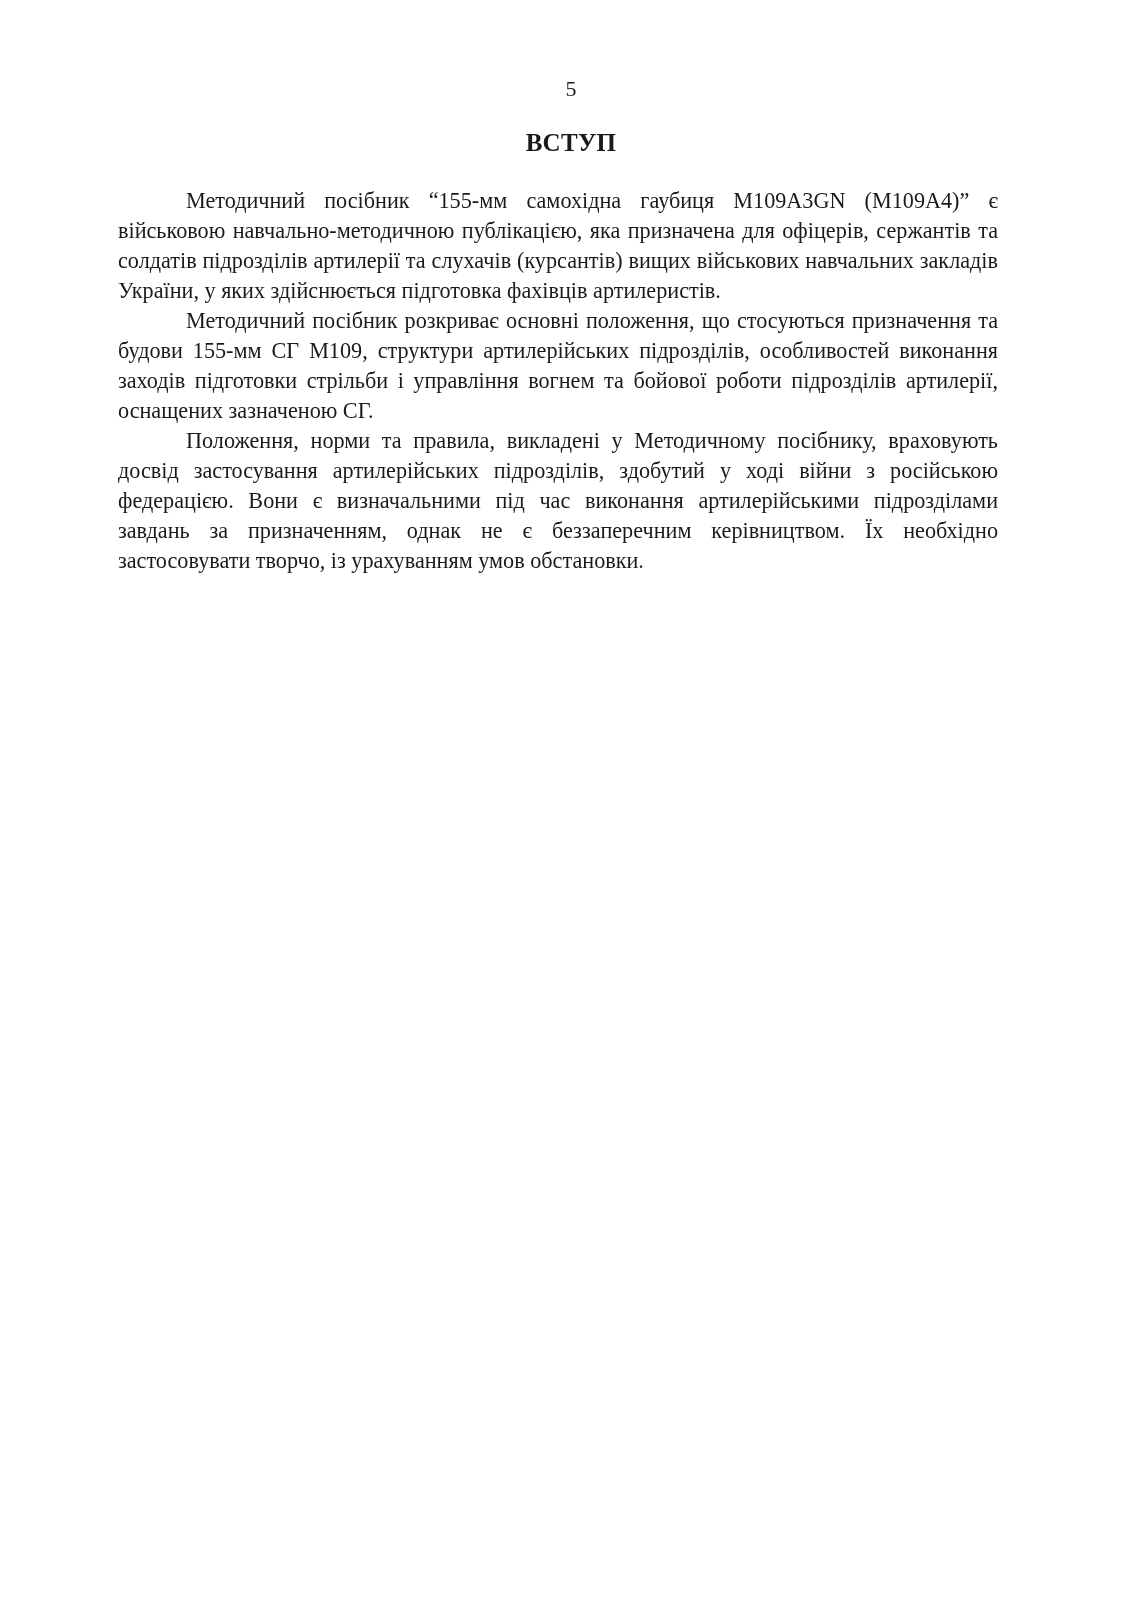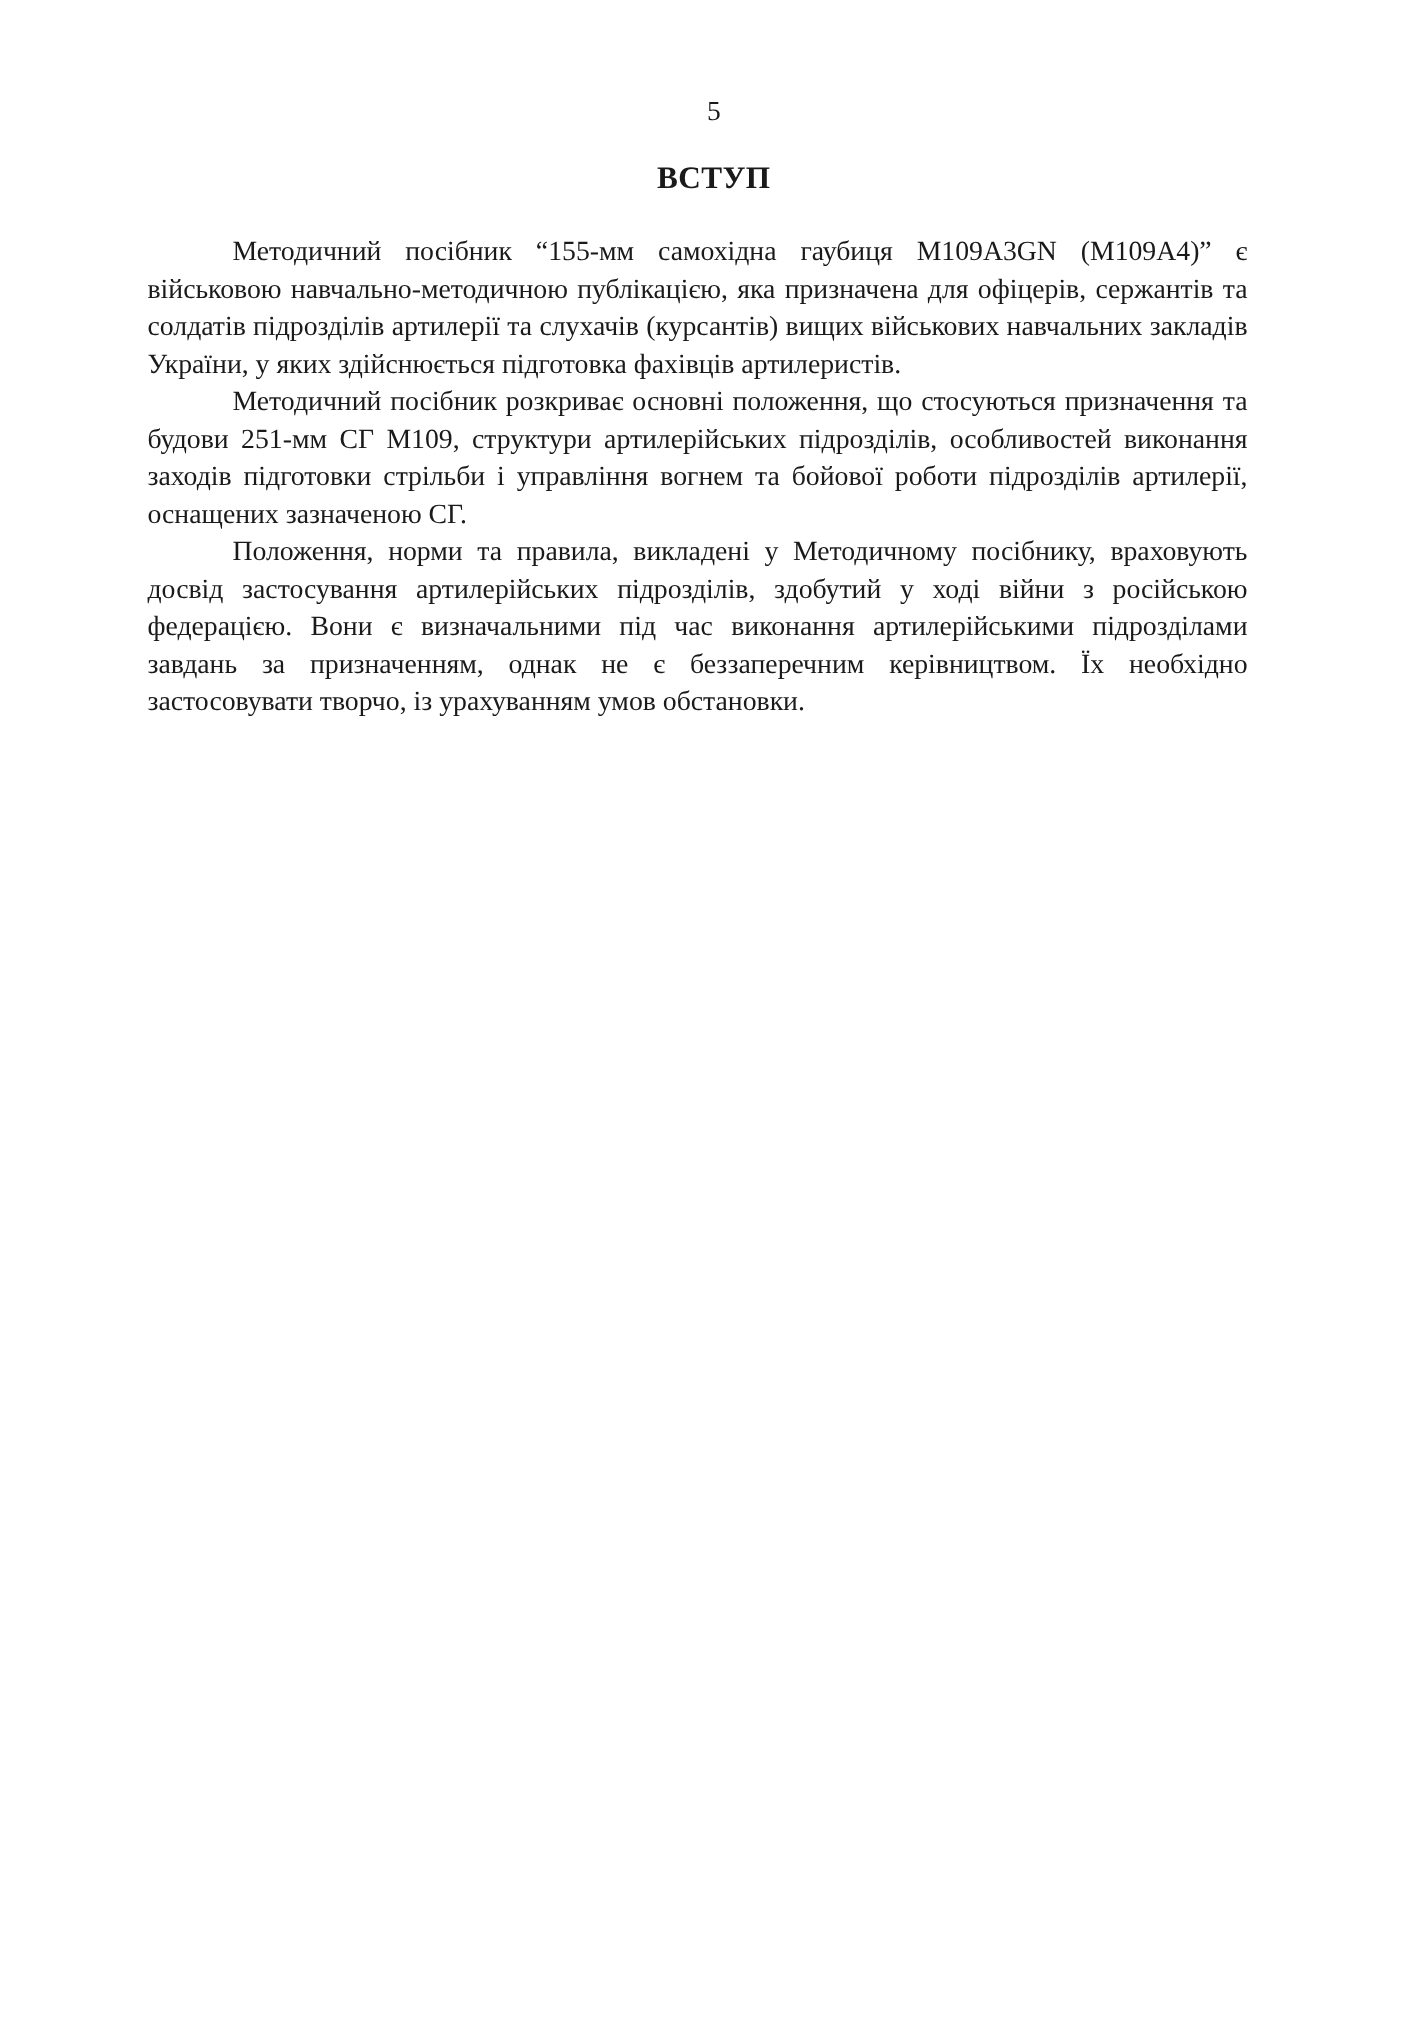--- a/index.html
+++ b/index.html
@@ -59,16 +59,16 @@
     }
   </style>
 </head>
 <body>
 
 <div class="page">
   <div class="page-number">5</div>
   <div class="heading">ВСТУП</div>
   <div class="body-text">
     <p class="paragraph">Методичний посібник “155-мм самохідна гаубиця M109A3GN (M109A4)” є військовою навчально-методичною публікацією, яка призначена для офіцерів, сержантів та солдатів підрозділів артилерії та слухачів (курсантів) вищих військових навчальних закладів України, у яких здійснюється підготовка фахівців артилеристів.</p>
-    <p class="paragraph">Методичний посібник розкриває основні положення, що стосуються призначення та будови 251-мм СГ М109, структури артилерійських підрозділів, особливостей виконання заходів підготовки стрільби і управління вогнем та бойової роботи підрозділів артилерії, оснащених зазначеною СГ.</p>
+    <p class="paragraph">Методичний посібник розкриває основні положення, що стосуються призначення та будови 155-мм СГ М109, структури артилерійських підрозділів, особливостей виконання заходів підготовки стрільби і управління вогнем та бойової роботи підрозділів артилерії, оснащених зазначеною СГ.</p>
     <p class="paragraph">Положення, норми та правила, викладені у Методичному посібнику, враховують досвід застосування артилерійських підрозділів, здобутий у ході війни з російською федерацією. Вони є визначальними під час виконання артилерійськими підрозділами завдань за призначенням, однак не є беззаперечним керівництвом. Їх необхідно застосовувати творчо, із урахуванням умов обстановки.</p>
   </div>
 </div>
 
 </body></html>

